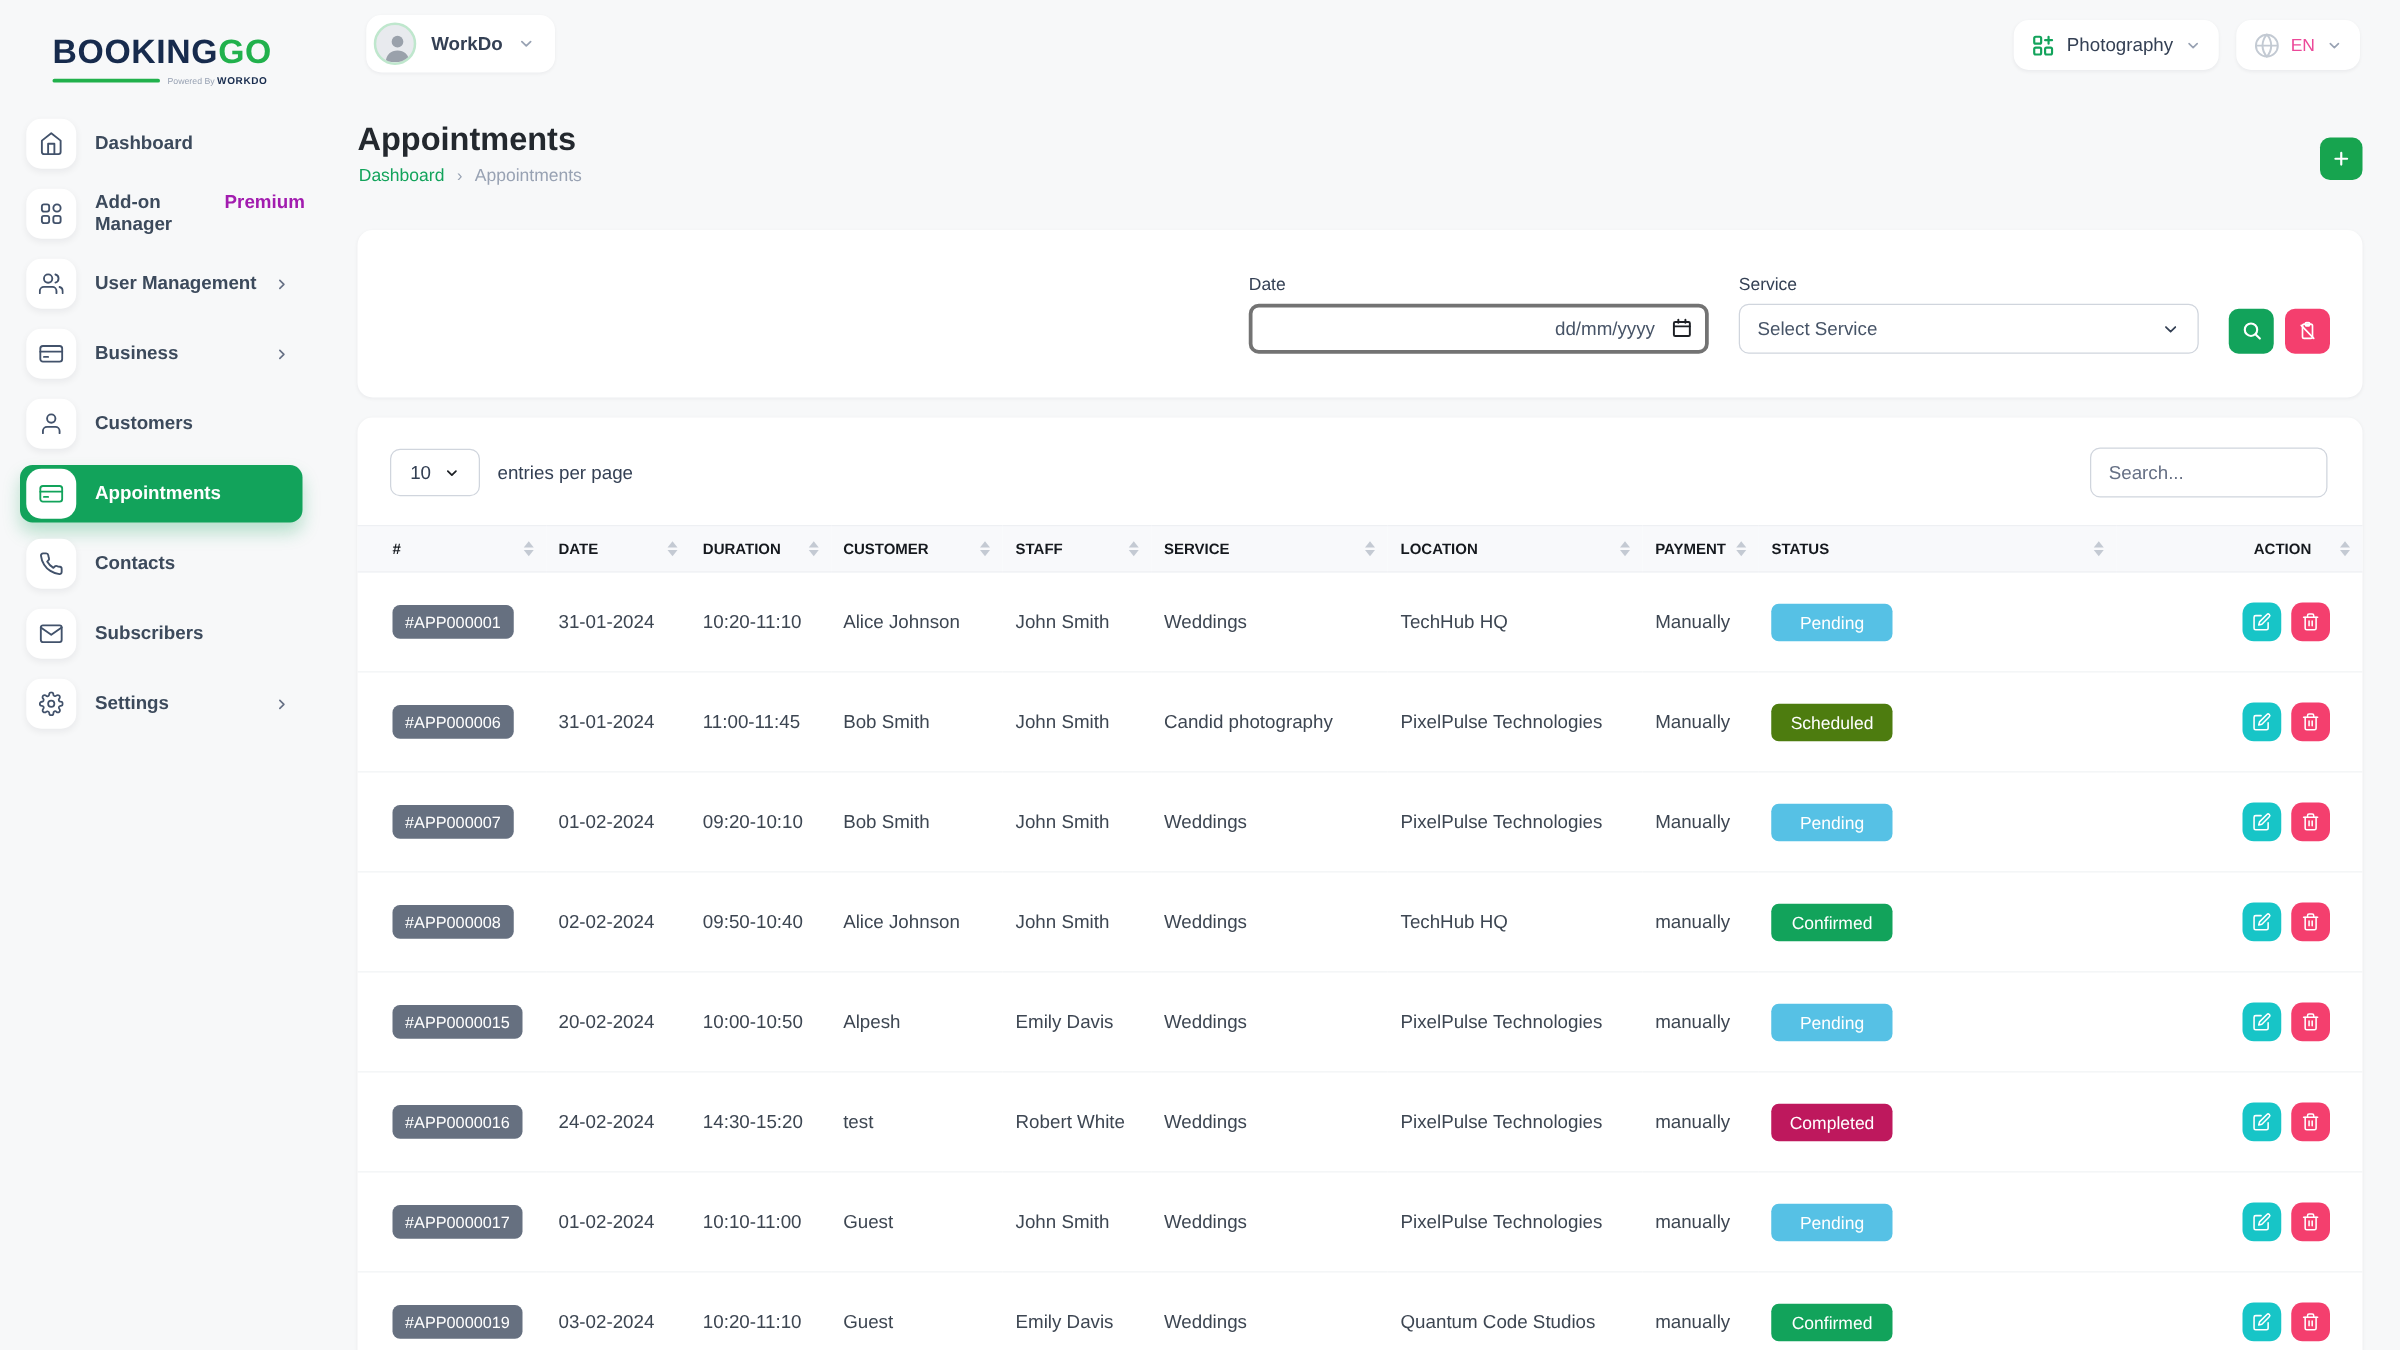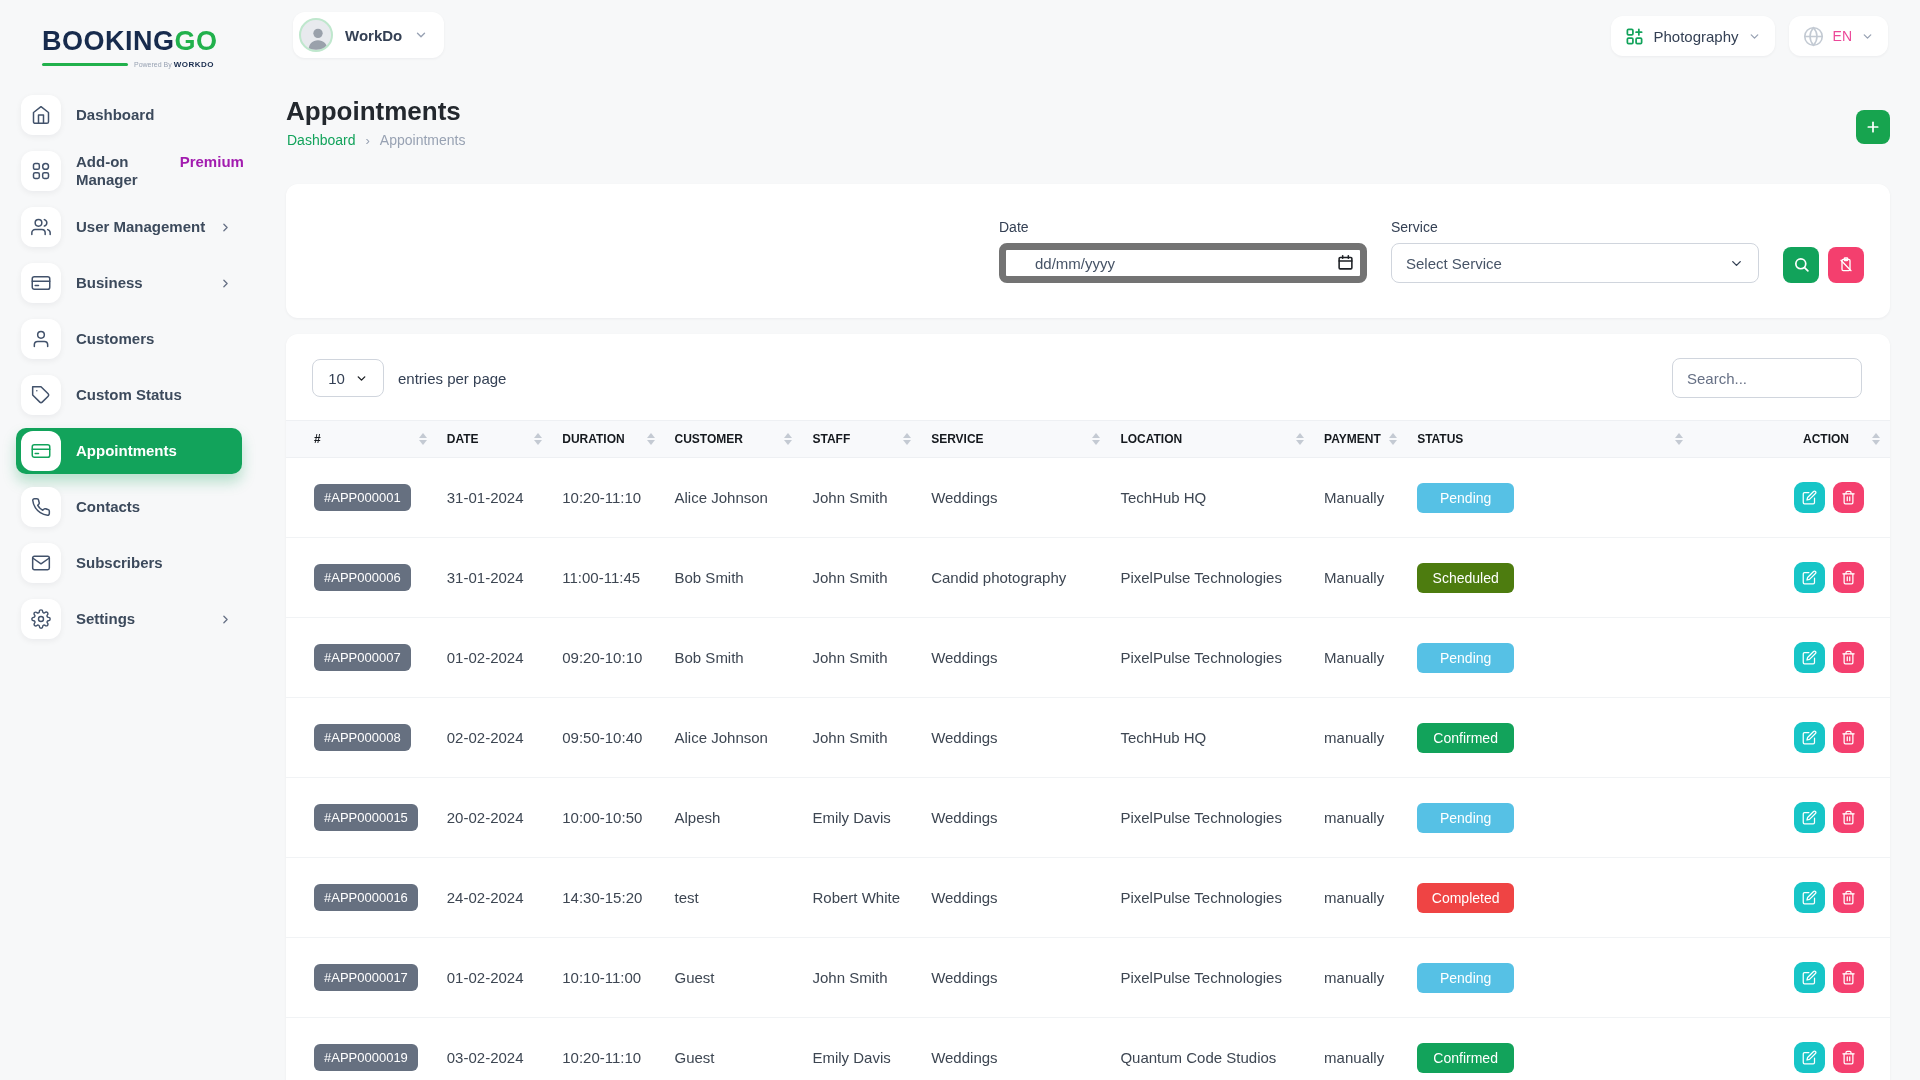--- a/index.html
+++ b/index.html
@@ -75,21 +75,21 @@
     display: flex; align-items: center; justify-content: flex-end; gap: 24px; padding: 0 26px 0 24px;
   }
   .field { width: 368px; }
   .field-label { display: block; font-size: 14px; color: #344054; margin-bottom: 8px; }
   .text-input, .select-box {
     width: 100%; height: 40px; border: 1px solid #d0d5dd; border-radius: 8px;
     background: #fff; font-size: 15px; color: #475467; padding: 0 14px;
     display: flex; align-items: center; justify-content: space-between;
   }
   .date-wrap { position: relative; }
-  .date-wrap input { width: 100%; height: 40px; border: 7px solid #737373; border-radius: 8px; font-size: 15px; color: #475467; padding: 0 40px 0 29px; font-family: "Liberation Sans", sans-serif; }
+  .date-wrap input { width: 100%; height: 40px; border: 3px solid #737373; border-radius: 8px; font-size: 15px; color: #475467; padding: 0 40px 0 29px; font-family: "Liberation Sans", sans-serif; text-align: right; }
   .date-wrap input::placeholder { color: #475467; }
   .date-cal { position: absolute; right: 13px; top: 11px; }
   .select-box { cursor: pointer; }
   .filter-actions { display: flex; gap: 9px; margin-top: 27px; }
   .sq-btn { width: 36px; height: 36px; border: none; border-radius: 8px; display: flex; align-items: center; justify-content: center; cursor: pointer; }
   .sq-btn.search { background: #12a35b; }
   .sq-btn.reset { background: #f43f6e; }
 
   
   .table-card {
@@ -261,29 +261,20 @@
   <div class="side-item">
     <span class="icon-box">
         <svg width="20" height="20" viewBox="0 0 24 24" fill="none" stroke="#42526b" stroke-width="1.8" stroke-linecap="round" stroke-linejoin="round">
           <path d="M20 21v-2a4 4 0 0 0-4-4H8a4 4 0 0 0-4 4v2"></path>
           <circle cx="12" cy="7" r="4"></circle>
         </svg>
       </span>
     <span class="side-label">Customers</span>
   </div>
 
-  <div class="side-item">
-    <span class="icon-box">
-        <svg width="20" height="20" viewBox="0 0 24 24" fill="none" stroke="#42526b" stroke-width="1.8" stroke-linecap="round" stroke-linejoin="round">
-          <path d="M20.59 13.41l-7.17 7.17a2 2 0 0 1-2.83 0L2 12V2h10l8.59 8.59a2 2 0 0 1 0 2.82z"></path>
-          <line x1="7" y1="7" x2="7.01" y2="7"></line>
-        </svg>
-      </span>
-    <span class="side-label">Custom Status</span>
-  </div>
 
   <div class="side-item active">
     <span class="icon-box">
         <svg width="20" height="20" viewBox="0 0 24 24" fill="none" stroke="#12a35b" stroke-width="1.8" stroke-linecap="round">
           <rect x="1.5" y="4.5" width="21" height="15" rx="2.5"></rect>
           <line x1="1.5" y1="10" x2="22.5" y2="10"></line>
           <line x1="5" y1="15" x2="9" y2="15"></line>
         </svg>
       </span>
     <span class="side-label">Appointments</span>
@@ -619,21 +610,21 @@
         </tr>
         <tr>
           <td class="c-id"><span class="id-badge">#APP0000016</span></td>
           <td>24-02-2024</td>
           <td>14:30-15:20</td>
           <td>test</td>
           <td>Robert White</td>
           <td>Weddings</td>
           <td>PixelPulse Technologies</td>
           <td>manually</td>
-          <td><span class="status-badge" style="background:#ef4444">Completed</span></td>
+          <td><span class="status-badge" style="background:#be185d">Completed</span></td>
           <td class="c-action"><button class="act edit">
               <svg width="15" height="15" viewBox="0 0 24 24" fill="none" stroke="#fff" stroke-width="2" stroke-linecap="round" stroke-linejoin="round">
                 <path d="M11 4H4a2 2 0 0 0-2 2v14a2 2 0 0 0 2 2h14a2 2 0 0 0 2-2v-7"></path>
                 <path d="M18.5 2.5a2.121 2.121 0 0 1 3 3L12 15l-4 1 1-4 9.5-9.5z"></path>
               </svg>
             </button><button class="act del">
               <svg width="15" height="15" viewBox="0 0 24 24" fill="none" stroke="#fff" stroke-width="2" stroke-linecap="round" stroke-linejoin="round">
                 <polyline points="3 6 5 6 21 6"></polyline>
                 <path d="M19 6v14a2 2 0 0 1-2 2H7a2 2 0 0 1-2-2V6m3 0V4a2 2 0 0 1 2-2h4a2 2 0 0 1 2 2v2"></path>
                 <line x1="10" y1="11" x2="10" y2="17"></line>

